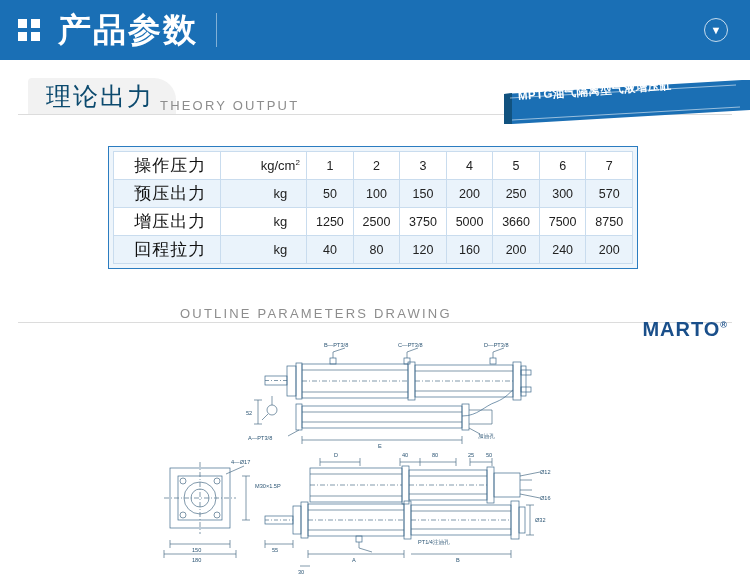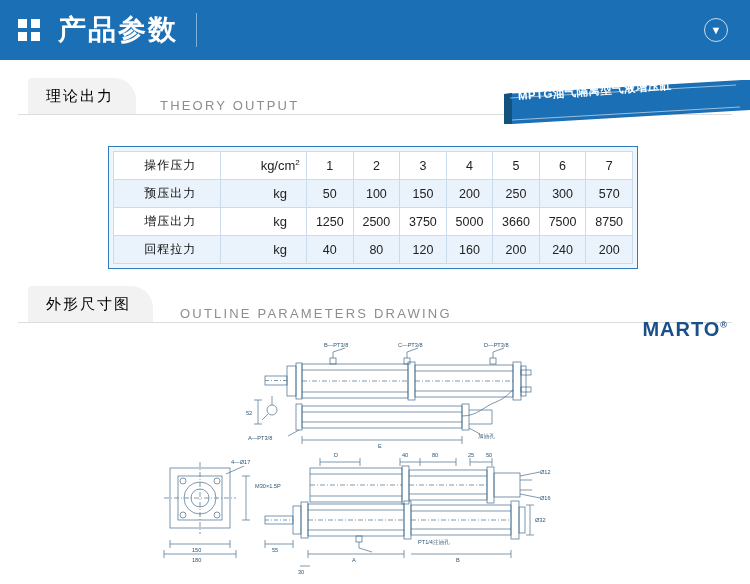--- a/index.html
+++ b/index.html
@@ -30,21 +30,21 @@
   .dots-grid {
     width: 22px; height: 22px;
     display: grid;
     grid-template-columns: 9px 9px;
     grid-template-rows: 9px 9px;
     gap: 4px;
   }
   .dots-grid span { display: block; width: 9px; height: 9px; background: #ffffff; }
   .header-cn {
     color: #ffffff;
-    font-size: 28px;
+    font-size: 33px;
     font-weight: bold;
     letter-spacing: 2px;
     padding-right: 18px;
   }
   .header-sep {
     width: 1px; height: 34px;
     background: rgba(255,255,255,0.45);
     margin-right: 20px;
   }
   .header-en {
@@ -78,22 +78,22 @@
   .sec-tab {
     position: absolute; left: 28px; top: 0;
     height: 36px;
     padding: 0 22px 0 18px;
     background: #f2f2f2;
     border-top-left-radius: 4px;
     border-top-right-radius: 22px;
     display: flex; align-items: center;
   }
   .sec-tab-cn {
-    font-size: 15px;
-    color: #000000;
+    font-size: 25px;
+    color: #0c4a6e;
     letter-spacing: 2px;
     font-family: Liberation Mono, monospace;
   }
   .sec-en {
     position: absolute;
     left: 160px; top: 20px;
     font-size: 13px;
     color: #8d8d8d;
     letter-spacing: 2.2px;
   }
@@ -143,21 +143,21 @@
     text-align: center;
     font-size: 13.5px;
     color: #222222;
     height: 28px;
     padding: 0 2px;
   }
   table.params tr:nth-child(odd) td { background: #ffffff; }
   table.params tr:nth-child(even) td { background: #eaf3fb; }
   table.params td.rowlabel {
     width: 110px;
-    font-size: 12px;
+    font-size: 17px;
     letter-spacing: 1px;
     color: #111111;
     padding-left: 8px;
   }
   table.params td.unit {
     width: 86px;
     font-size: 13px;
     color: #222222;
     padding-left: 35px;
   }
@@ -270,23 +270,20 @@
         <td class="val">200</td>
         <td class="val">240</td>
         <td class="val">200</td>
       </tr>
     </tbody>
       </table>
   </div>
 
   <div class="section sec-outline">
     <div class="sec-head">
-      <div class="sec-tab">
-        <span class="sec-tab-cn">外形尺寸图</span>
-      </div>
       <div class="sec-en" style="left:180px;">OUTLINE PARAMETERS DRAWING</div>
       <div class="sec-line"></div>
     </div>
   </div>
 
   <div class="marto">
     <span>MARTO</span><sup>®</sup>
   </div>
 
   <div class="drawing">

